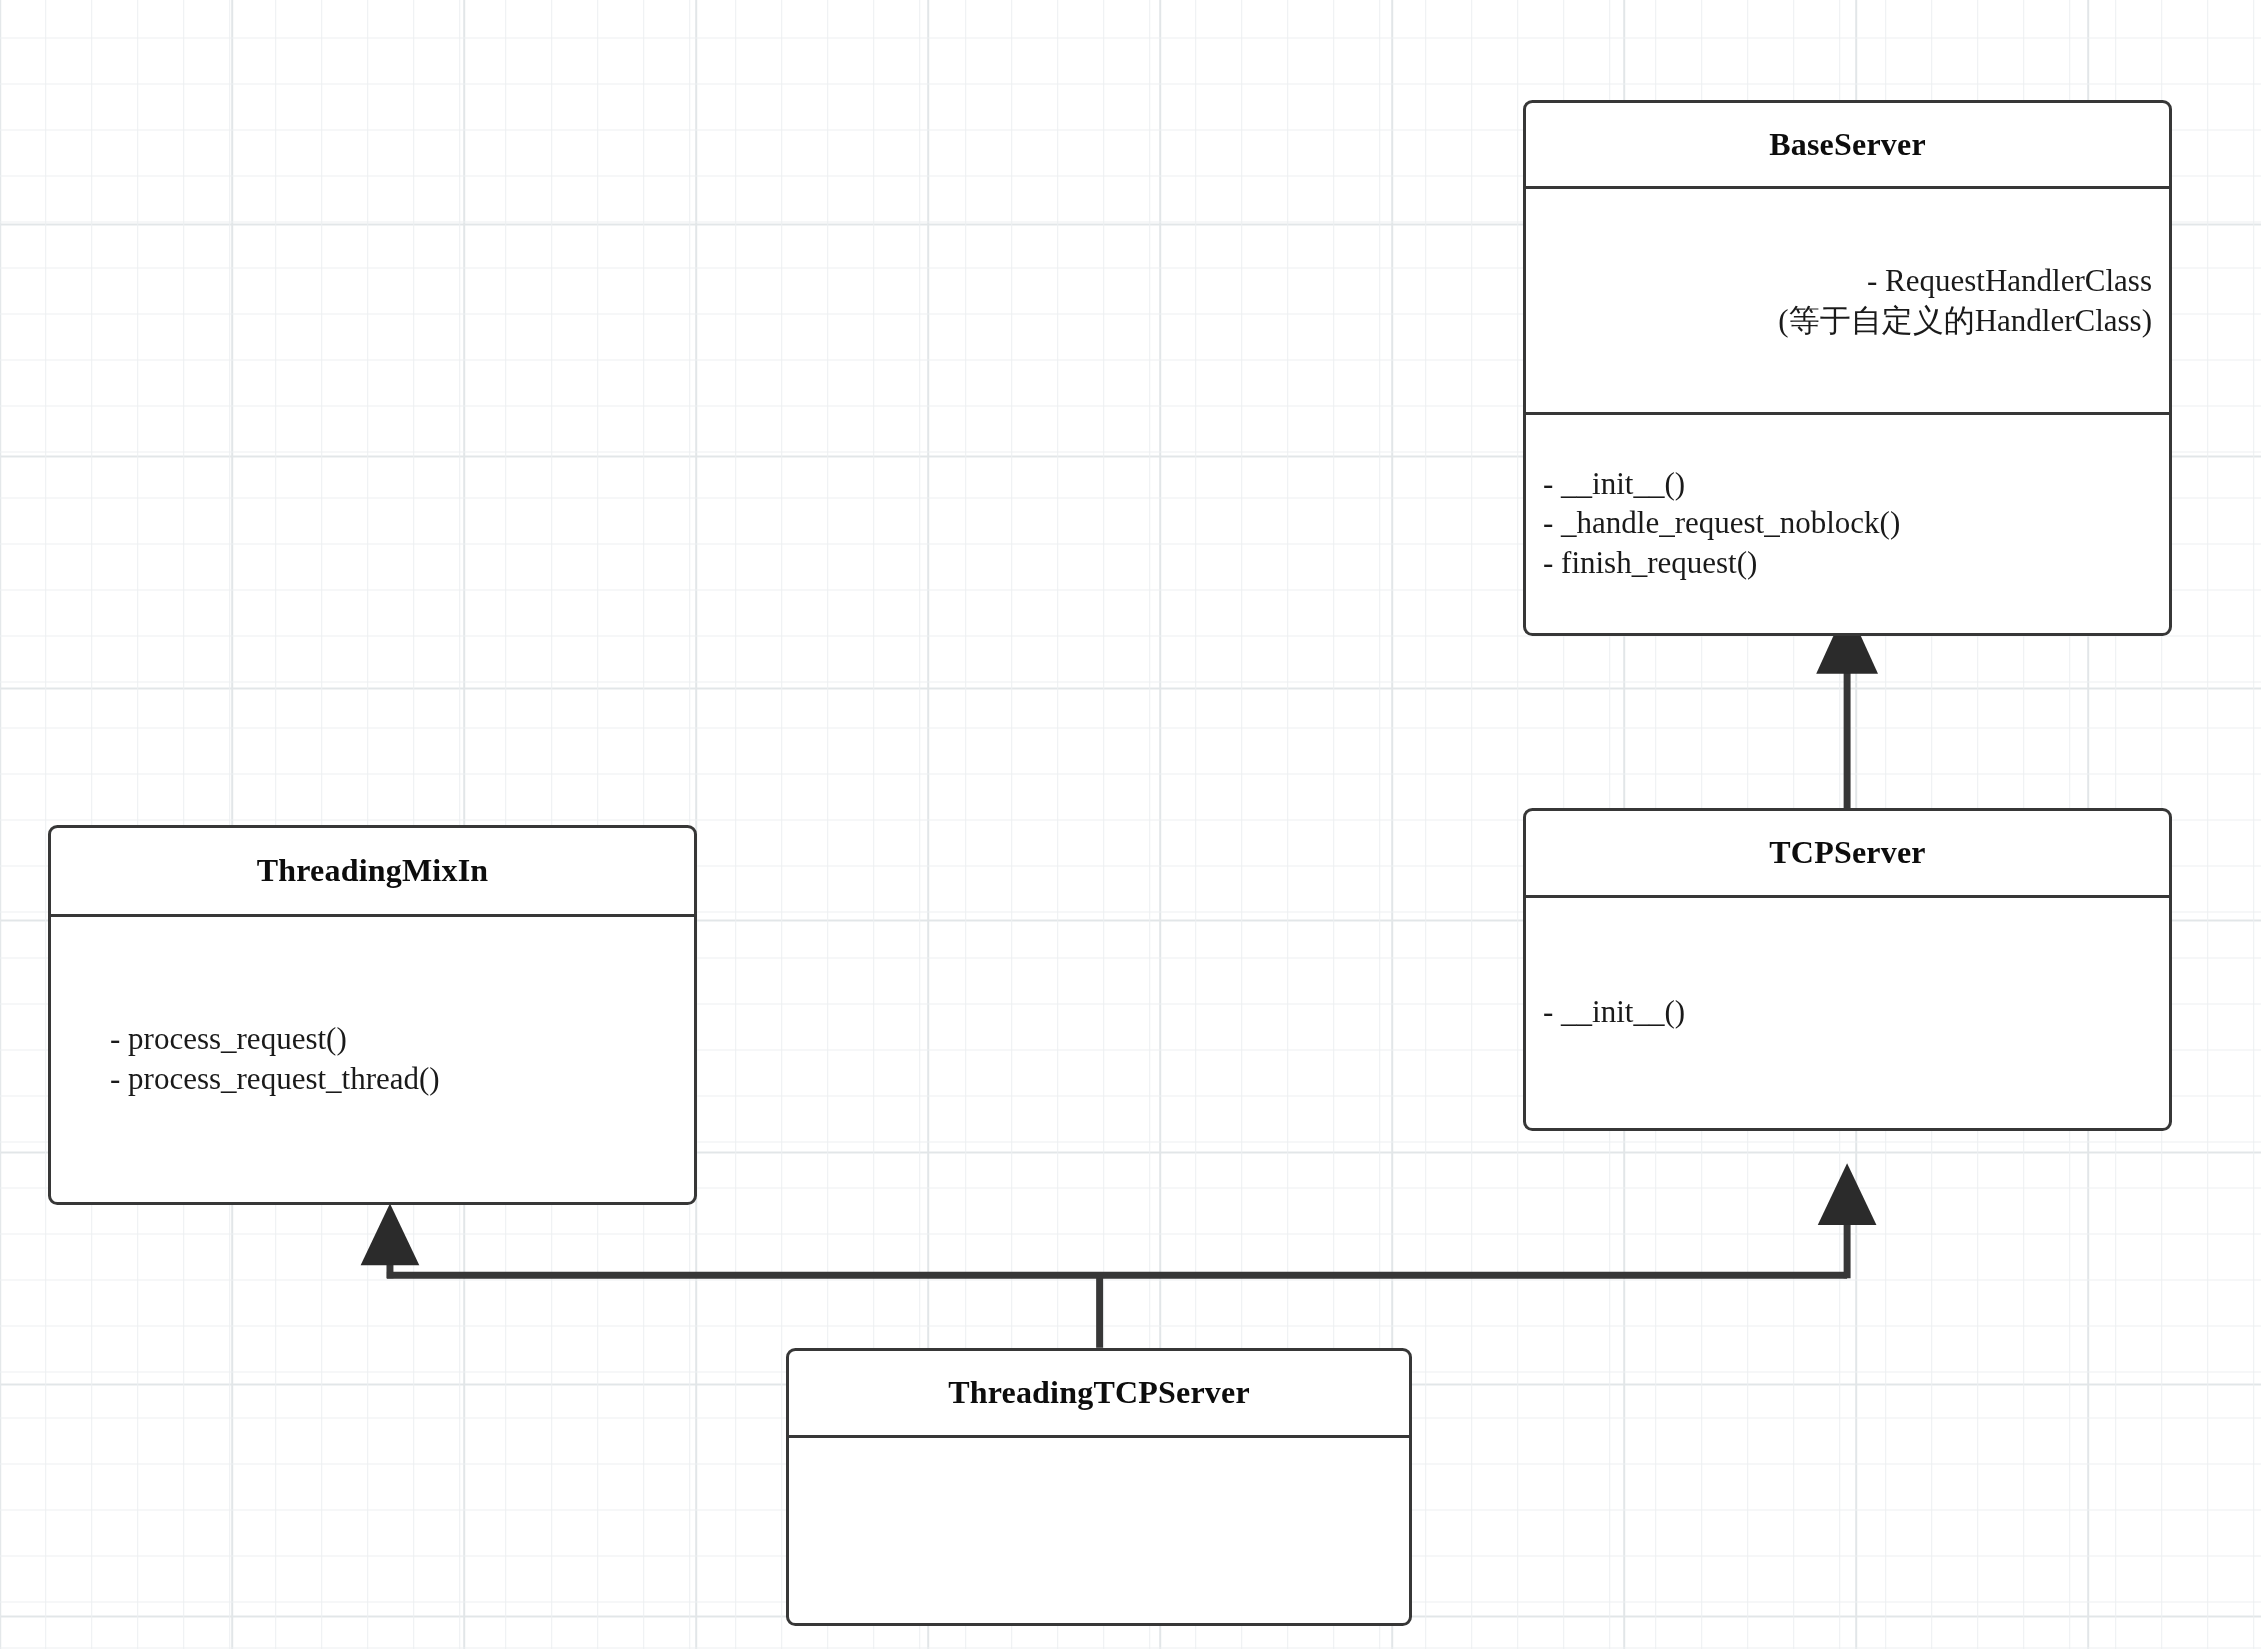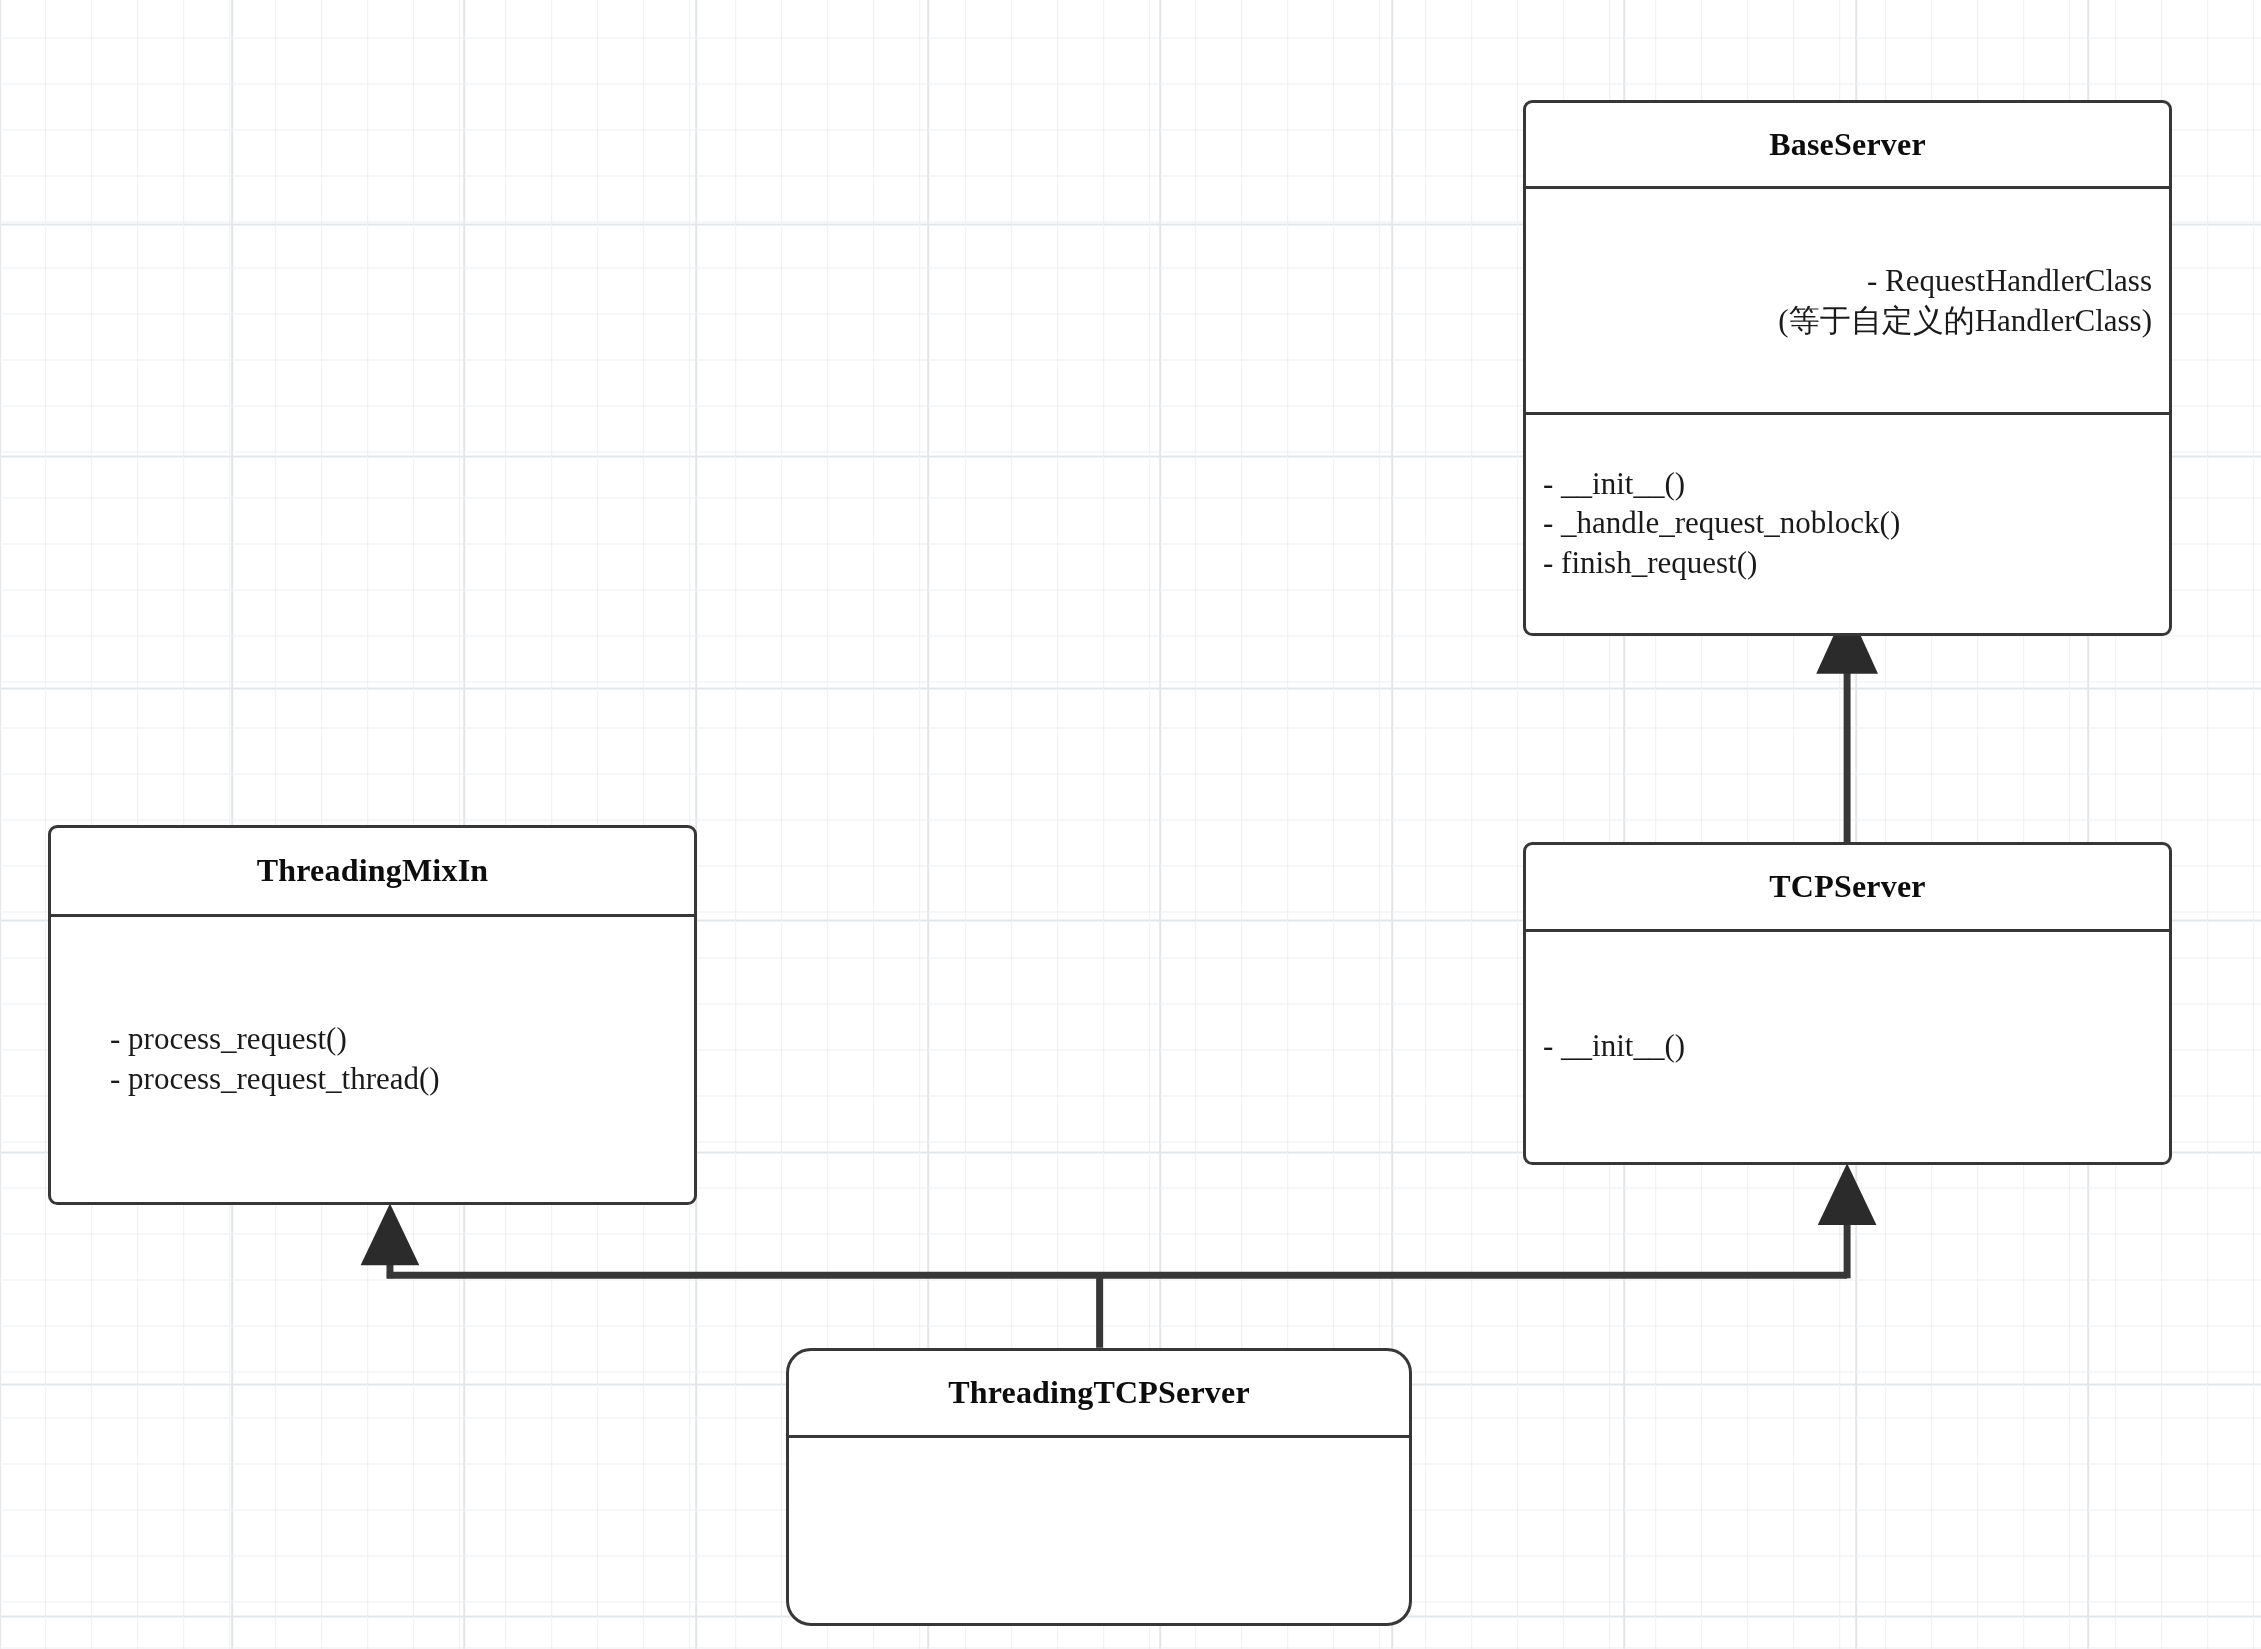--- a/index.html
+++ b/index.html
@@ -101,33 +101,33 @@
 
   
   #class-baseserver {
     left: 1523px; top: 68px; width: 649px; height: 536px; margin-top: 32px;
   }
   #class-baseserver .uml-title-band { height: 86px; }
   #class-baseserver .attr-compartment { height: 226px; }
   #class-baseserver .meth-compartment { height: 216px; }
 
   #class-tcpserver {
-    left: 1523px; top: 842px; width: 649px; height: 323px;
+    left: 1523px; top: 808px; width: 649px; height: 323px;
   }
   #class-tcpserver .uml-title-band { height: 87px; }
   #class-tcpserver .meth-compartment { height: 228px; }
 
   #class-threadingmixin {
     left: 48px; top: 825px; width: 649px; height: 380px;
   }
   #class-threadingmixin .uml-title-band { height: 89px; }
   #class-threadingmixin .meth-compartment { height: 283px; margin-left: 42px; }
 
   #class-threadingtcpserver {
-    left: 786px; top: 1348px; width: 626px; height: 278px; border-radius: 25px;
+    left: 786px; top: 1348px; width: 626px; height: 278px;
   }
   #class-threadingtcpserver .uml-title-band { height: 87px; }
   #class-threadingtcpserver .meth-compartment { height: 187px; }
 </style>
 </head>
 <body>
 
 <div id="grid-background"></div>
 
 <svg id="connectors" viewBox="0 0 2928 2136" width="2261" height="1650">

